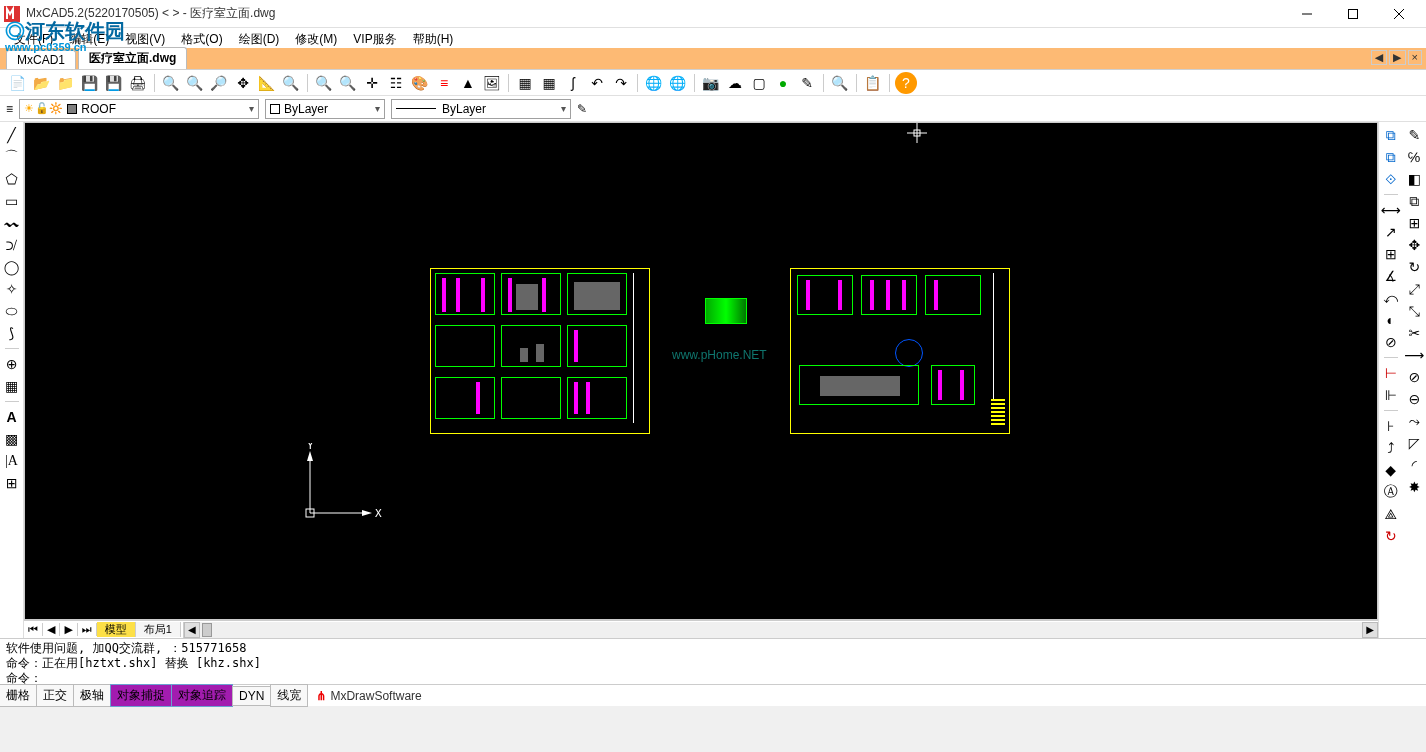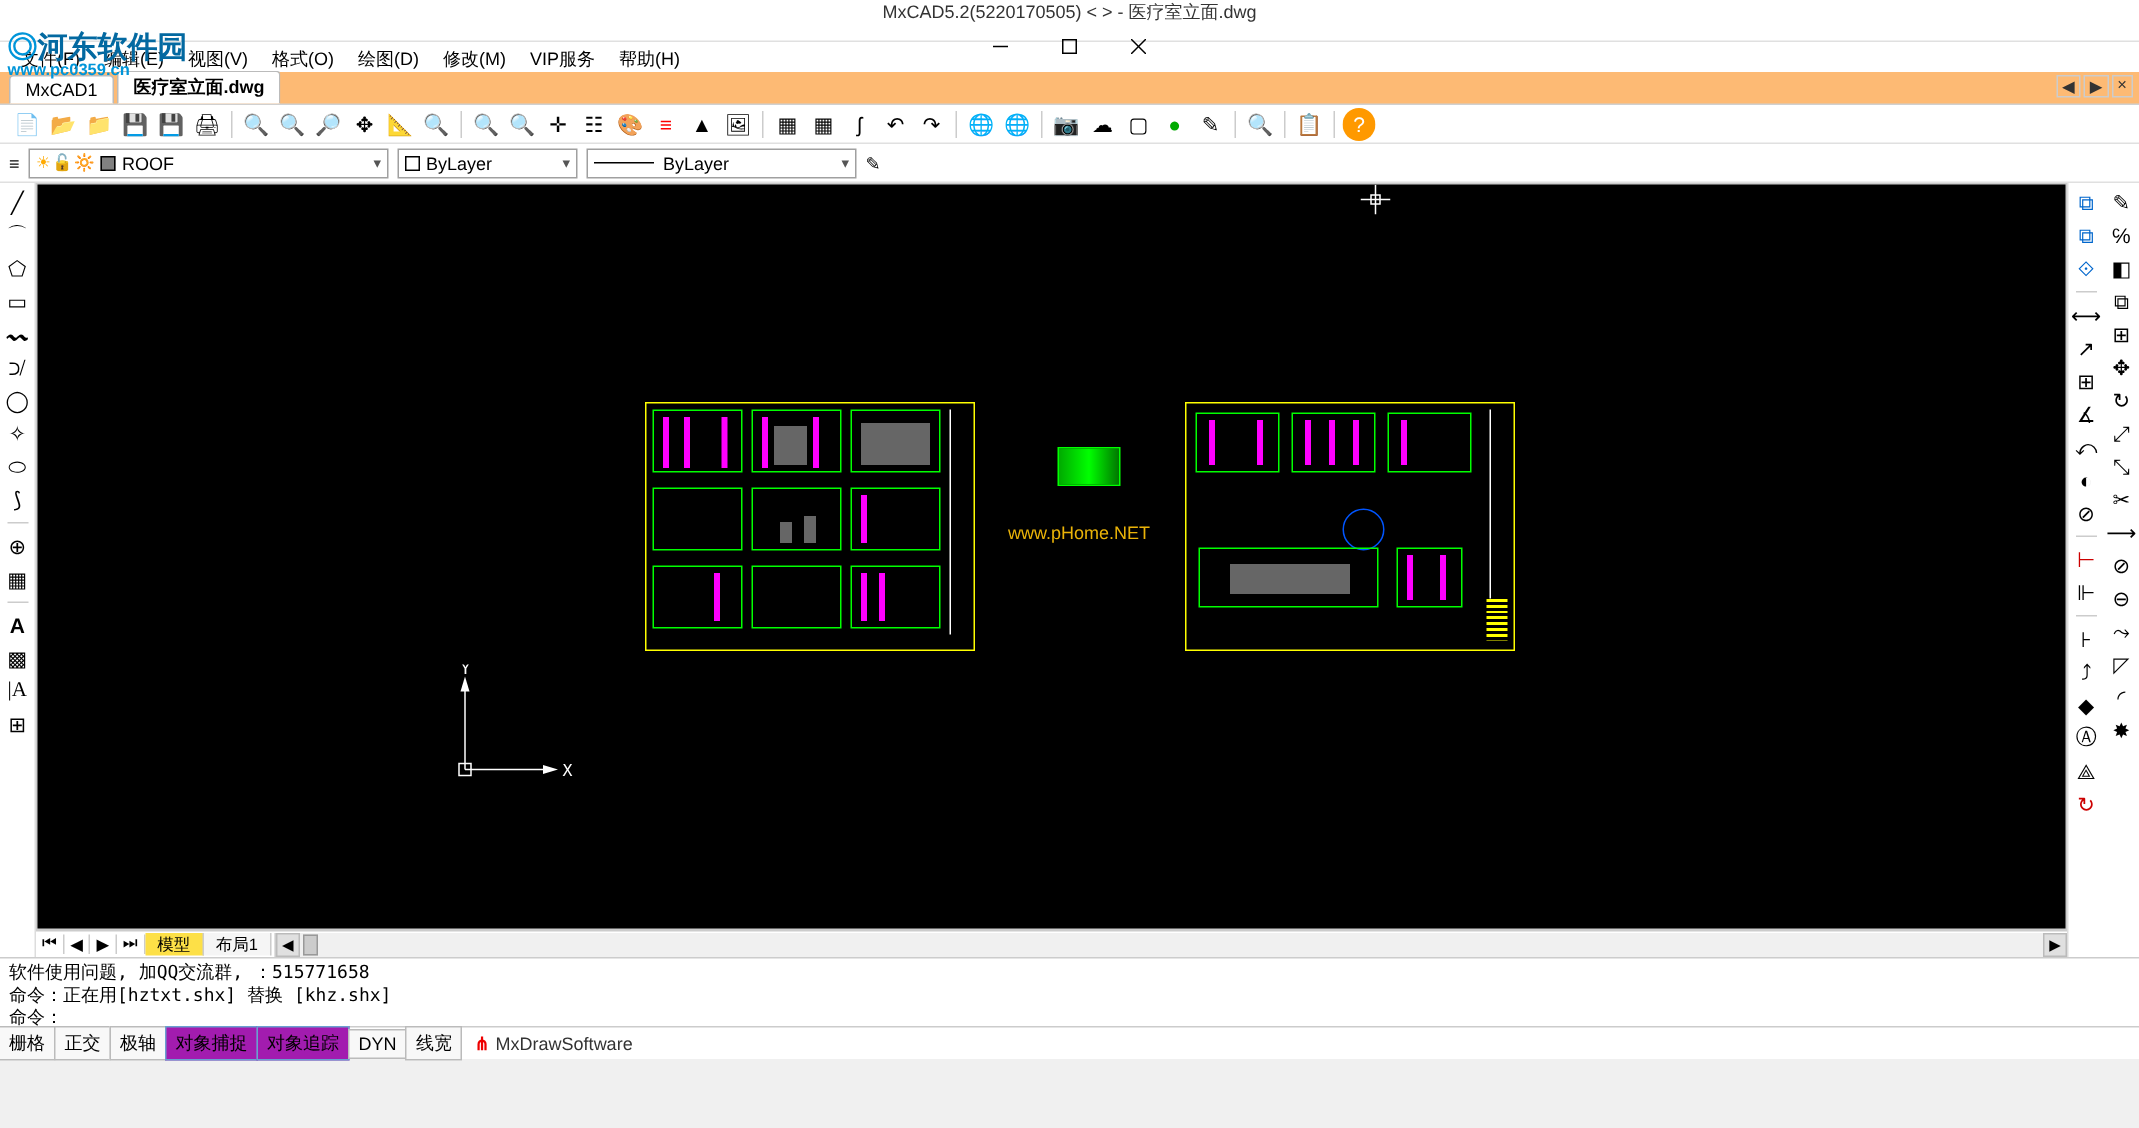--- a/index.html
+++ b/index.html
@@ -1,19 +1,19 @@
 <!DOCTYPE html>
 <html><head>
 <meta charset="utf-8">
 <style>
 * { box-sizing: border-box; margin: 0; padding: 0; }
 body { font-family: "Microsoft YaHei", Arial, sans-serif; font-size: 12px; background: #f0f0f0; width: 1426px; height: 752px; overflow: hidden; position: relative; }
 
 
-.titlebar { height: 28px; background: #fff; display: flex; align-items: center; padding: 0 4px; border-bottom: 1px solid #e0e0e0; flex-direction: column; }
+.titlebar { height: 28px; background: #fff; display: flex; align-items: center; padding: 0 4px; border-bottom: 1px solid #e0e0e0; }
 .titlebar .appicon { width: 16px; height: 16px; margin-right: 6px; }
 .titlebar .title { flex: 1; font-size: 12px; color: #333; }
 .titlebar .winbtns { display: flex; }
 .titlebar .winbtn { width: 46px; height: 28px; display: flex; align-items: center; justify-content: center; cursor: pointer; }
 
 
 .watermark-logo { position: absolute; top: 18px; left: 5px; pointer-events: none; z-index: 3; font-size: 20px; font-weight: bold; }
 .watermark-logo .halo { color: #0369a1; }
 .watermark-logo .blue { color: #0095d9; }
 .watermark-logo .url { font-size: 11px; color: #0095d9; display:block; margin-top:-4px; }
@@ -48,21 +48,21 @@
 .sidepanel-left { width: 24px; background: #fff; border-right: 1px solid #ddd; display: flex; flex-direction: column; align-items: center; padding-top: 4px; gap: 4px; }
 .sidepanel-right { width: 48px; background: #fff; border-left: 1px solid #ddd; display: flex; }
 .sidepanel-right .col { width: 24px; display: flex; flex-direction: column; align-items: center; padding-top: 4px; gap: 4px; }
 .sbtn { width: 18px; height: 18px; display: flex; align-items: center; justify-content: center; font-size: 14px; cursor: pointer; border: 1px solid transparent; }
 .sdash { width: 14px; height: 1px; background: #ccc; margin: 2px 0; }
 
 .canvas-wrap { flex: 1; position: relative; display: flex; flex-direction: column; }
 .canvas { flex: 1; background: #000; position: relative; overflow: hidden; border: 1px solid #ccc; }
 .canvas .ucsicon { position: absolute; left: 270px; top: 320px; color: #fff; font-family: monospace; font-size: 12px; }
 .canvas .crosshair { position: absolute; left: 882px; top: 0px; color: #fff; }
-.canvas .watermark-center { position: absolute; left: 647px; top: 225px; color: #eab308; font-size: 12px; font-family: Arial; }
+.canvas .watermark-center { position: absolute; left: 647px; top: 225px; color: #0f766e; font-size: 12px; font-family: Arial; }
 
 
 .dwgpanel { position: absolute; border: 1px solid #ffff00; padding: 2px; }
 .dwgpanel .cell { position: absolute; border: 1px solid #00ff00; }
 .dwgpanel .cell .bar { position:absolute; background:#ff00ff; }
 .dwgpanel .cell .gray { position:absolute; background:#666; }
 
 
 .bottomTabs { height: 18px; background: #fff; display: flex; align-items: center; border-top: 1px solid #ccc; font-size: 11px; }
 .bottomTabs .arrows { display:flex; }

